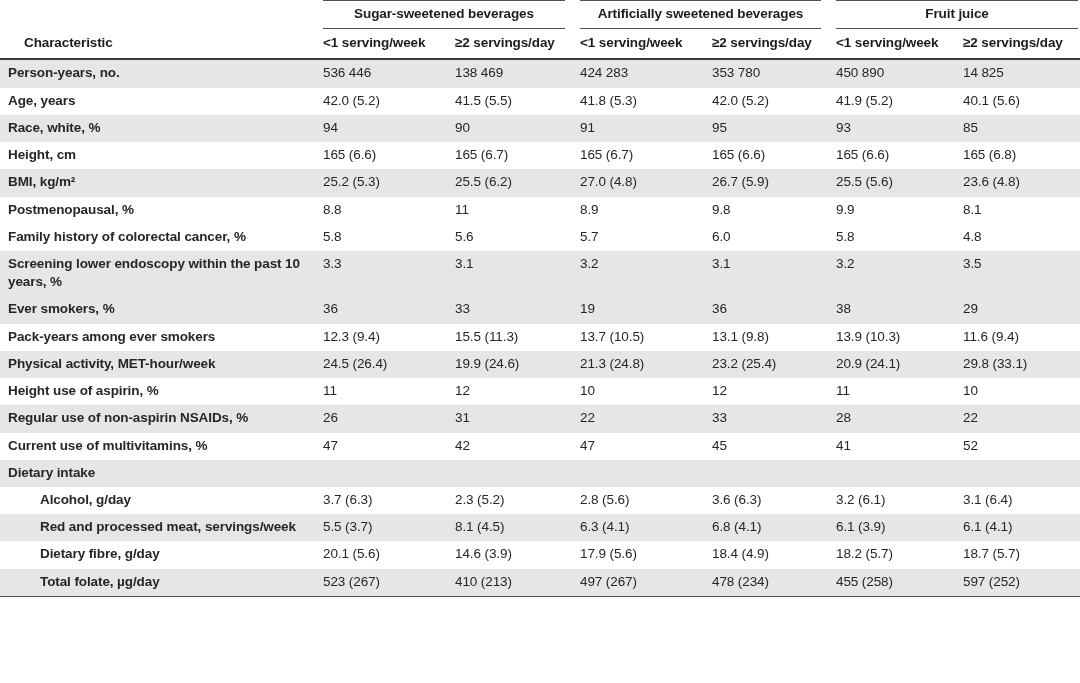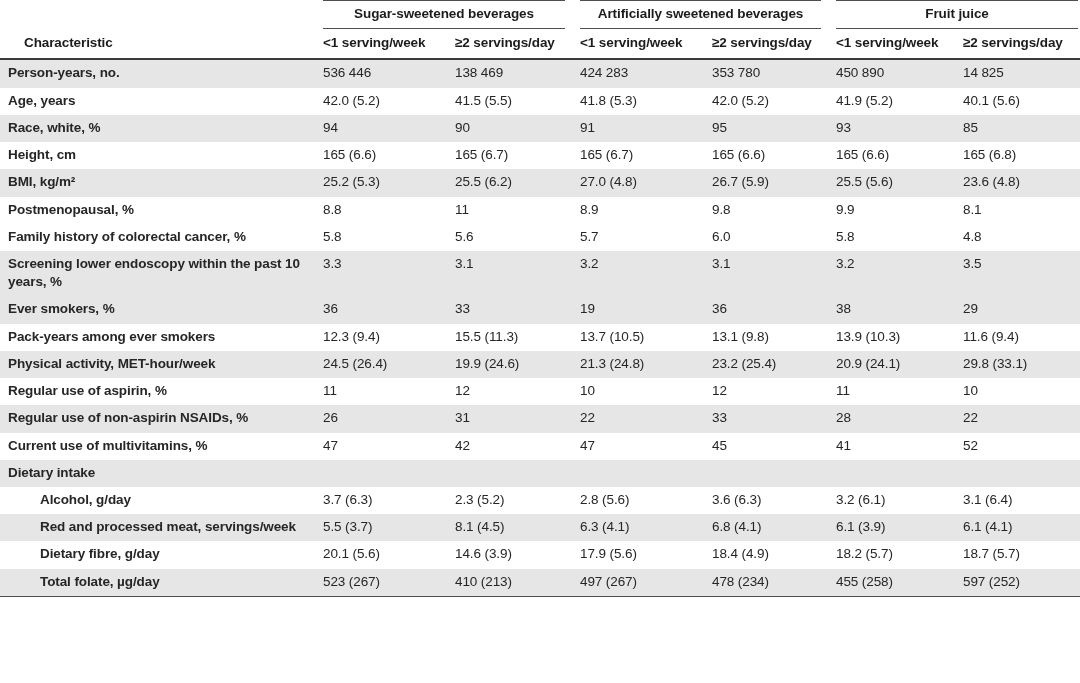--- a/index.html
+++ b/index.html
@@ -192,21 +192,21 @@
         <tr class="stripe">
           <th class="rl">Physical activity, MET-hour/week</th>
           <td>24.5 (26.4)</td>
           <td>19.9 (24.6)</td>
           <td>21.3 (24.8)</td>
           <td>23.2 (25.4)</td>
           <td>20.9 (24.1)</td>
           <td>29.8 (33.1)</td>
         </tr>
         <tr>
-          <th class="rl">Regular use of aspirin, %</th>
+          <th class="rl">Height use of aspirin, %</th>
           <td>11</td>
           <td>12</td>
           <td>10</td>
           <td>12</td>
           <td>11</td>
           <td>10</td>
         </tr>
         <tr class="stripe">
           <th class="rl">Regular use of non-aspirin NSAIDs, %</th>
           <td>26</td>

